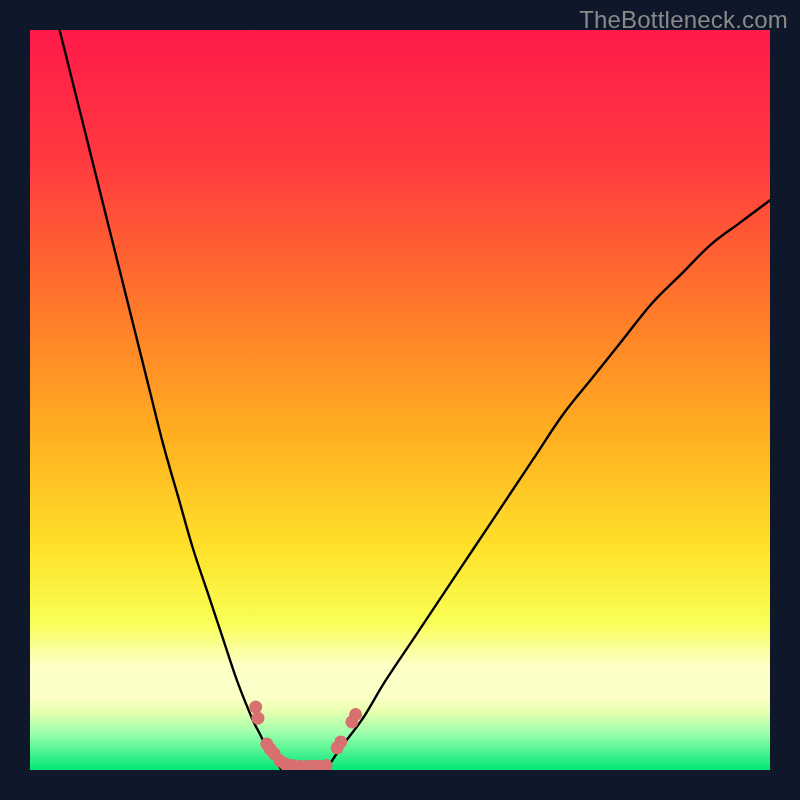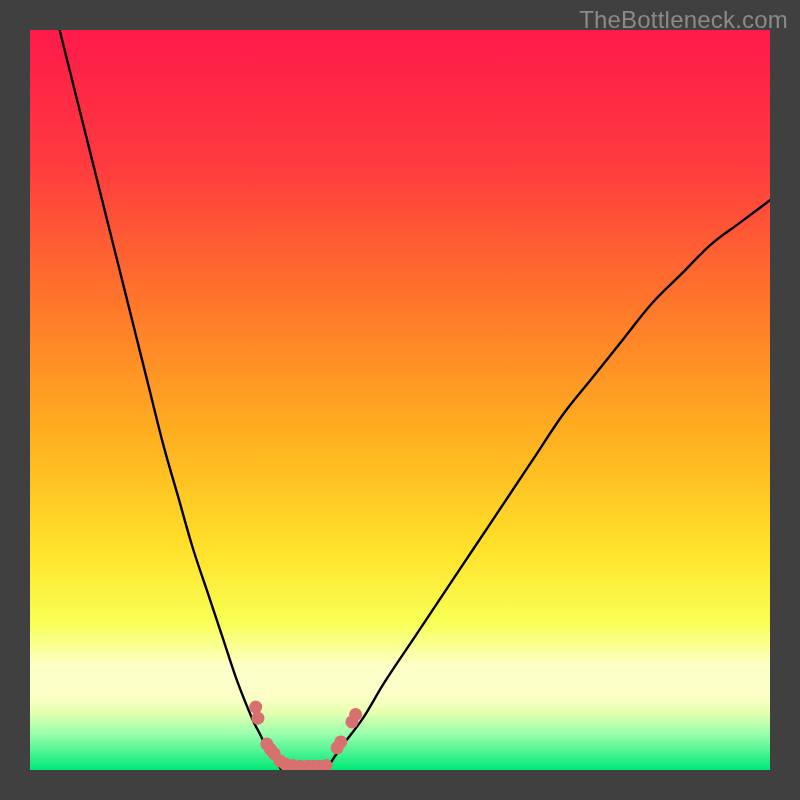--- a/index.html
+++ b/index.html
@@ -9,21 +9,21 @@
     height: 800px;
     background: #000;
     overflow: hidden;
   }
   .frame {
     position: absolute;
     left: 0;
     top: 0;
     width: 800px;
     height: 800px;
-    background: #404040;
+    background: #0f172a;
   }
   .plot {
     position: absolute;
     left: 30px;
     top: 30px;
     width: 740px;
     height: 740px;
   }
   .watermark {
     position: absolute;

